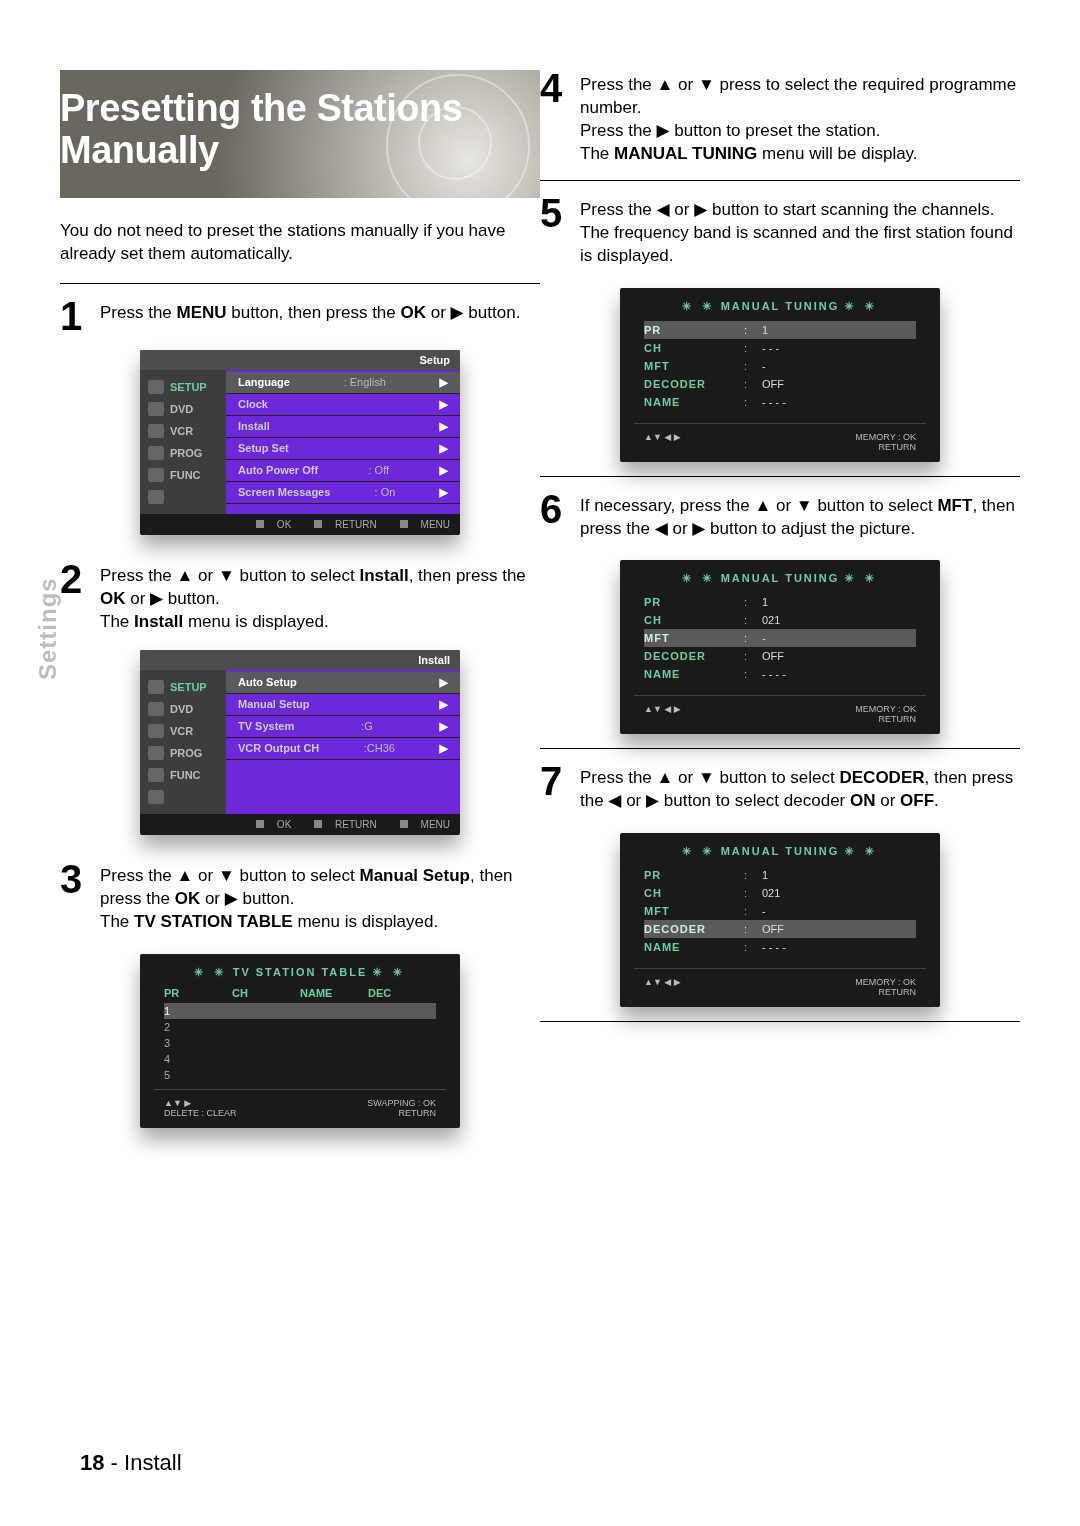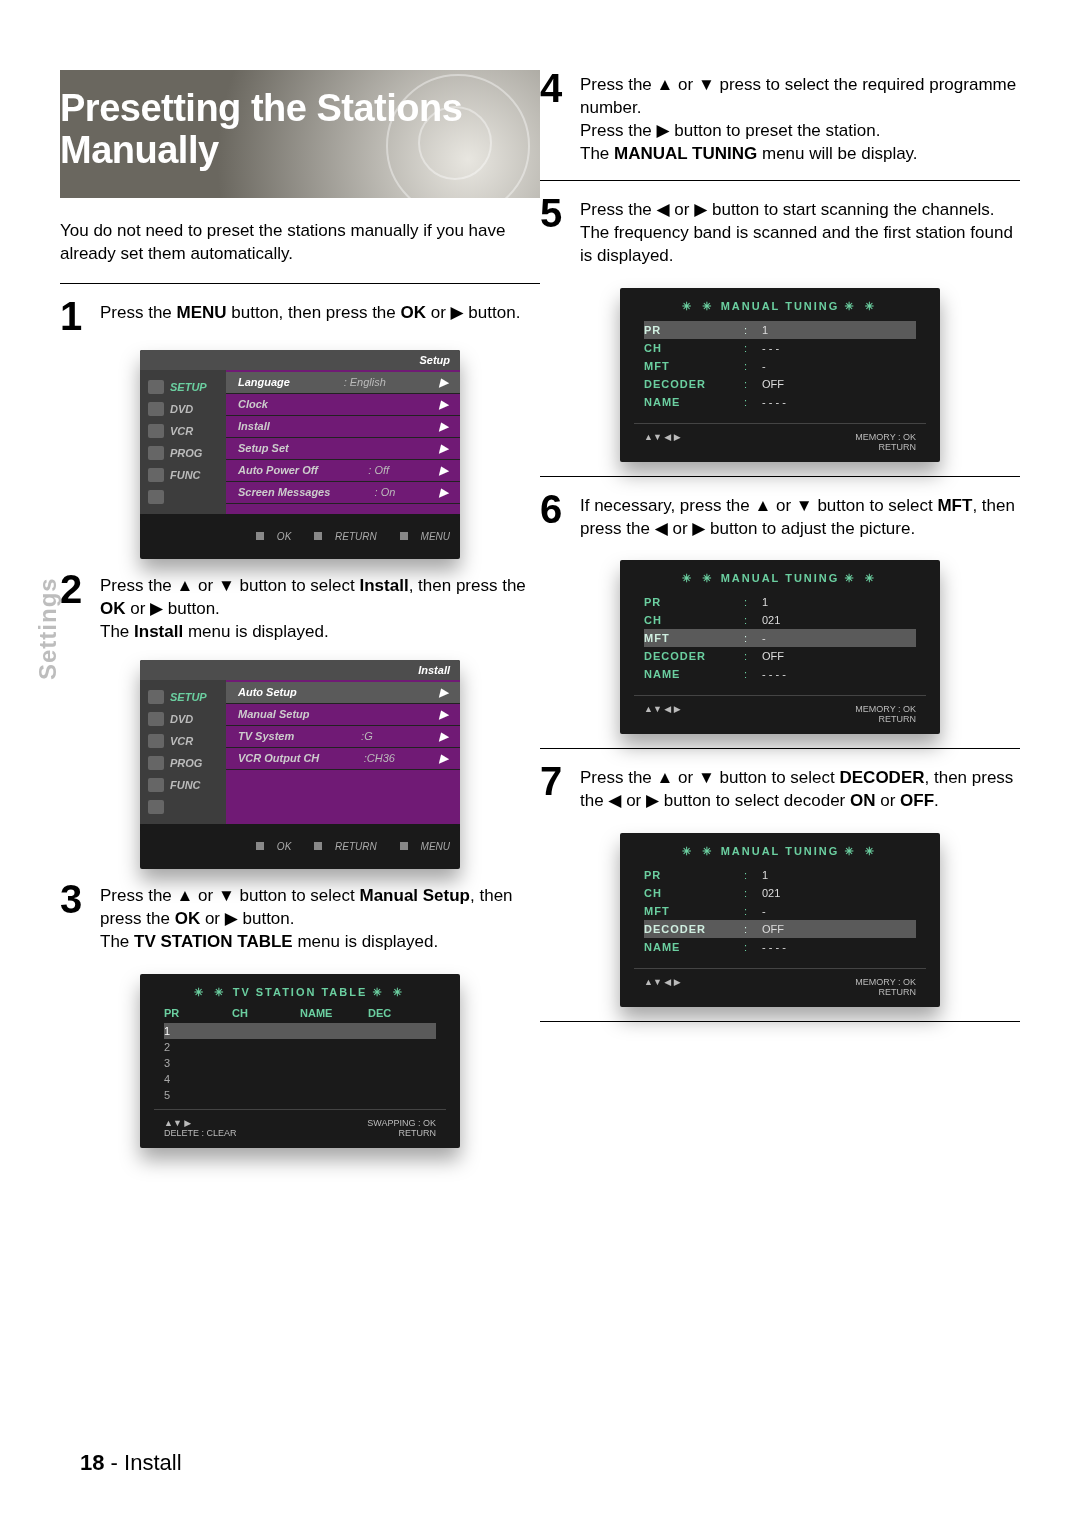--- a/index.html
+++ b/index.html
@@ -61,57 +61,56 @@
   }
   .step-text {
     font-size: 17px;
     line-height: 1.35;
     padding-top: 4px;
   }
   .step-text b { font-weight: bold; }
   
   .osd {
     width: 320px;
-    margin: 16px auto 12px auto;
+    margin: 16px auto 26px auto;
     box-shadow: 0 12px 20px rgba(0,0,0,.35);
     border-radius:2px;
     overflow:hidden;
     font-size:11px;
-    font-style:italic;
   }
   .osd-dark { background:#1a1a1a; color:#ddd; }
   .osd-header{
     background:#4d4d4d; color:#fff; text-align:right;
     padding:4px 10px; font-weight:bold; font-size:11px;
   }
   .osd-body{ display:flex; }
   .osd-nav{
     background:#3d3d3d; width:86px; padding:6px 0;
   }
   .osd-nav-item{
     display:flex; align-items:center; gap:6px;
     padding:4px 8px; font-weight:bold; color:#bbb;
   }
   .osd-nav-item.active{ color:#6bcfa0; }
   .osd-nav-ico{
     width:16px;height:14px;background:#666;border-radius:2px;
     display:inline-block;
   }
-  .osd-list{ flex:1; background:#701a75; padding:2px 0; }
+  .osd-list{ flex:1; background:#6d28d9; padding:2px 0; }
   .osd-row{
     display:flex; justify-content:space-between;
     padding:4px 12px; border-bottom:1px solid #222; color:#ccc;
     font-weight:bold;
   }
   .osd-row.hl{ background:#5a5a5a; color:#fff; }
   .osd-row .val{ color:#bbb; font-weight:normal; }
   .osd-row .arr{ color:#fff; }
   .osd-foot{
     background:#1a1a1a; color:#aaa; font-size:10px;
-    padding:17px 10px; text-align:right;border-radius:7px;
+    padding:5px 10px; text-align:right;border-radius:7px;
   }
   .osd-foot span{ margin-left:10px; }
   .osd-foot .sq{ display:inline-block;width:8px;height:8px;background:#888;margin-right:3px;vertical-align:0; }
   
   .tune{
     width:320px; margin:20px auto 10px auto;
     background:#1a1a1a; color:#ddd;
     box-shadow:0 12px 20px rgba(0,0,0,.35);
     padding:8px 14px 10px 14px; font-size:11px;
     border-radius:2px;

